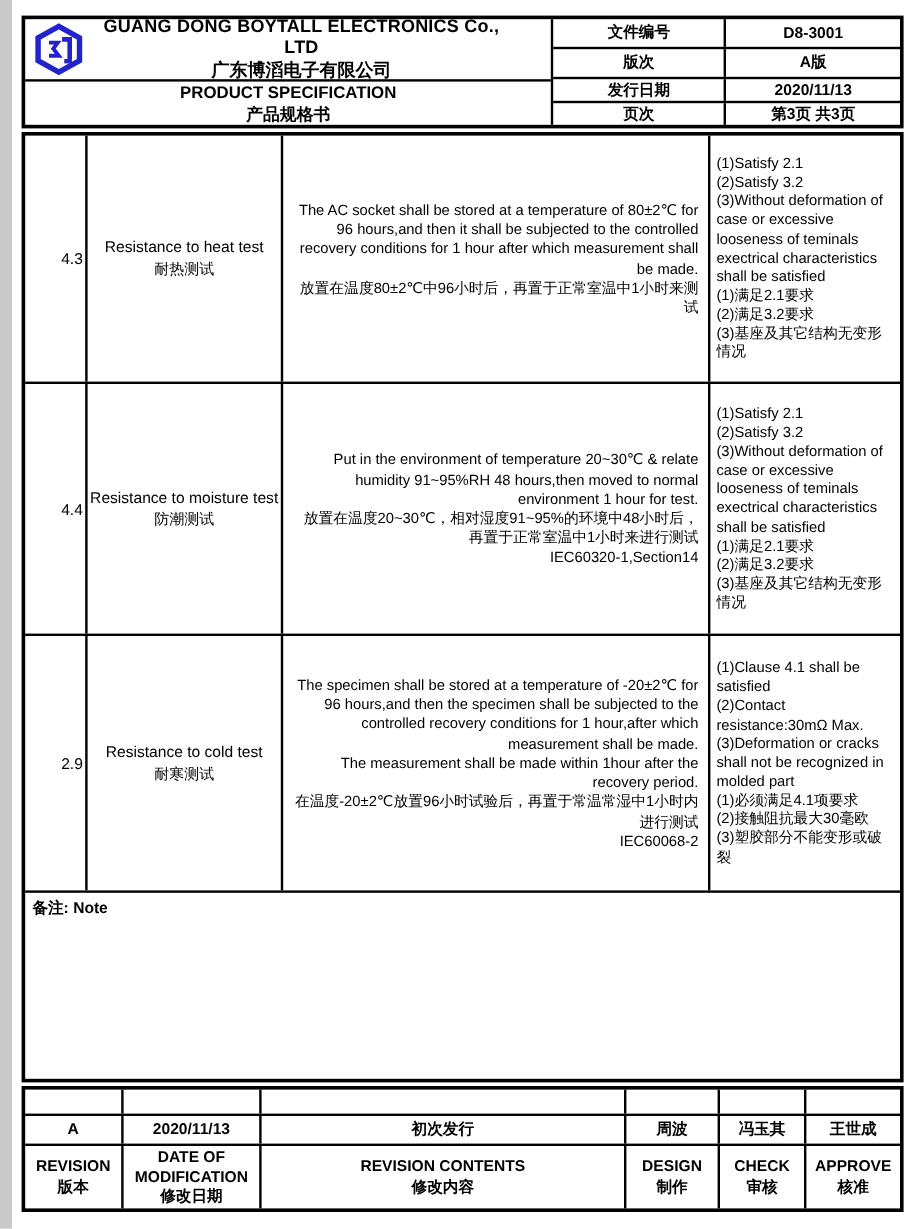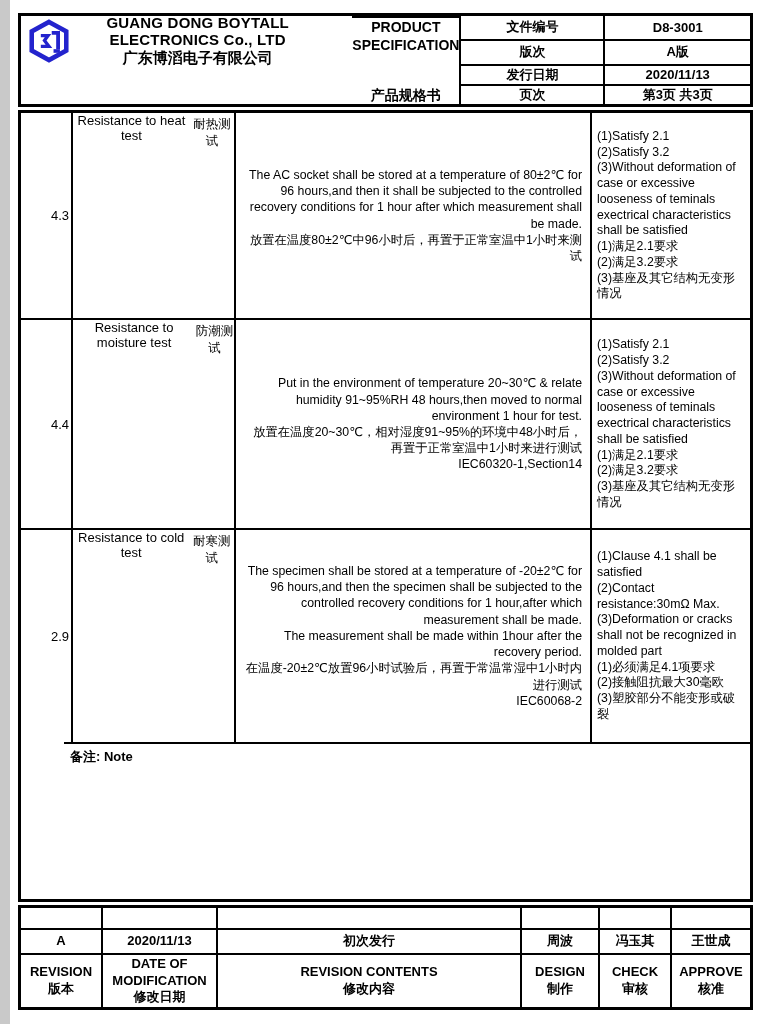--- a/index.html
+++ b/index.html
@@ -4,21 +4,21 @@
 <style>
   * { margin:0; padding:0; box-sizing:border-box; }
   html,body { width:770px; height:1024px; background:#ffffff; overflow:hidden;
               font-family:"Liberation Sans","DejaVu Sans",sans-serif; color:#000; }
   .page { position:relative; width:770px; height:1024px; background:#fff; }
   .scan-strip { position:absolute; left:0; top:0; width:10px; height:1024px; background:#c9c9c9; }
   .doc { position:absolute; left:18px; top:13px; width:735px; }
 
   
   .header { display:flex; height:94px; border:3px solid #000; }
-  .hleft  { width:442px; display:flex; }
+  .hleft  { width:442px; display:flex; flex-direction:column; }
   .company { height:50px; display:flex; align-items:center; }
   .logo-wrap { width:56px; display:flex; justify-content:center; align-items:center; }
   .company-names { flex:1; text-align:center; padding-right:34px; }
   .company-en { font-size:15px; font-weight:700; letter-spacing:0.2px; }
   .company-cn { font-size:15px; font-weight:700; margin-top:1px; }
   .doctitle { border-top:2px solid #000; flex:1; display:flex; flex-direction:column;
               justify-content:space-between; text-align:center; line-height:18px; }
   .doctitle .en { font-size:14px; font-weight:700; }
   .doctitle .cn { font-size:14px; font-weight:700; }
   .hright { width:293px; border-left:2px solid #000; display:flex; flex-direction:column; }
@@ -29,28 +29,28 @@
             font-size:13px; font-weight:700; }
   .hr-val { flex:1; border-left:2px solid #000; display:flex; align-items:center;
             justify-content:center; font-size:13px; font-weight:700; }
 
   
   .main-table { margin-top:3px; height:792px; border:3px solid #000; display:flex; flex-direction:column; }
   .trow { display:flex; }
   .trow + .trow, .note-row { border-top:2px solid #000; }
   .trow-1 { height:205px; } .trow-2 { height:210px; } .trow-3 { height:214px; }
   .c-no { width:50px; display:flex; align-items:center; justify-content:center; font-size:13px;padding-left:28px; }
-  .c-name { width:163px; border-left:2px solid #000; display:flex; flex-direction:row;
-            justify-content:center; text-align:center; }
+  .c-name { width:163px; border-left:2px solid #000; display:flex; flex-direction:column;
+            align-items:center; justify-content:center; text-align:center; }
   .c-name .en { font-size:13px; } .c-name .cn { font-size:12.5px; margin-top:3px; }
   .c-desc { flex:1; border-left:2px solid #000; display:flex; align-items:center;text-align:right; }
   .c-desc > div { white-space:pre-line; font-size:12.3px; line-height:1.32; padding:4px 8px 4px 6px; }
   .c-crit { width:160px; border-left:2px solid #000; display:flex; align-items:center; }
   .c-crit > div { white-space:pre-line; font-size:12.3px; line-height:1.28; padding:4px 4px 4px 5px; }
-  .note-row { flex:1; padding:4px 6px; font-size:13px; font-weight:700;margin-left:43px; }
+  .note-row { flex:1; padding:4px 6px; font-size:13px; font-weight:700; }
 
   
   .footer-table { margin-top:3px; height:105px; border:3px solid #000; display:flex; flex-direction:column; }
   .frow { display:flex; }
   .frow + .frow { border-top:2px solid #000; }
   .frow-empty { height:20px; } .frow-entry { height:25px; } .frow-head { flex:1; }
   .fc { display:flex; align-items:center; justify-content:center; text-align:center;
         font-size:13px; font-weight:700; white-space:pre-line; line-height:1.3; }
   .fc + .fc { border-left:2px solid #000; }
   .fc1 { width:80px; } .fc2 { width:115px; } .fc3 { flex:1; }

